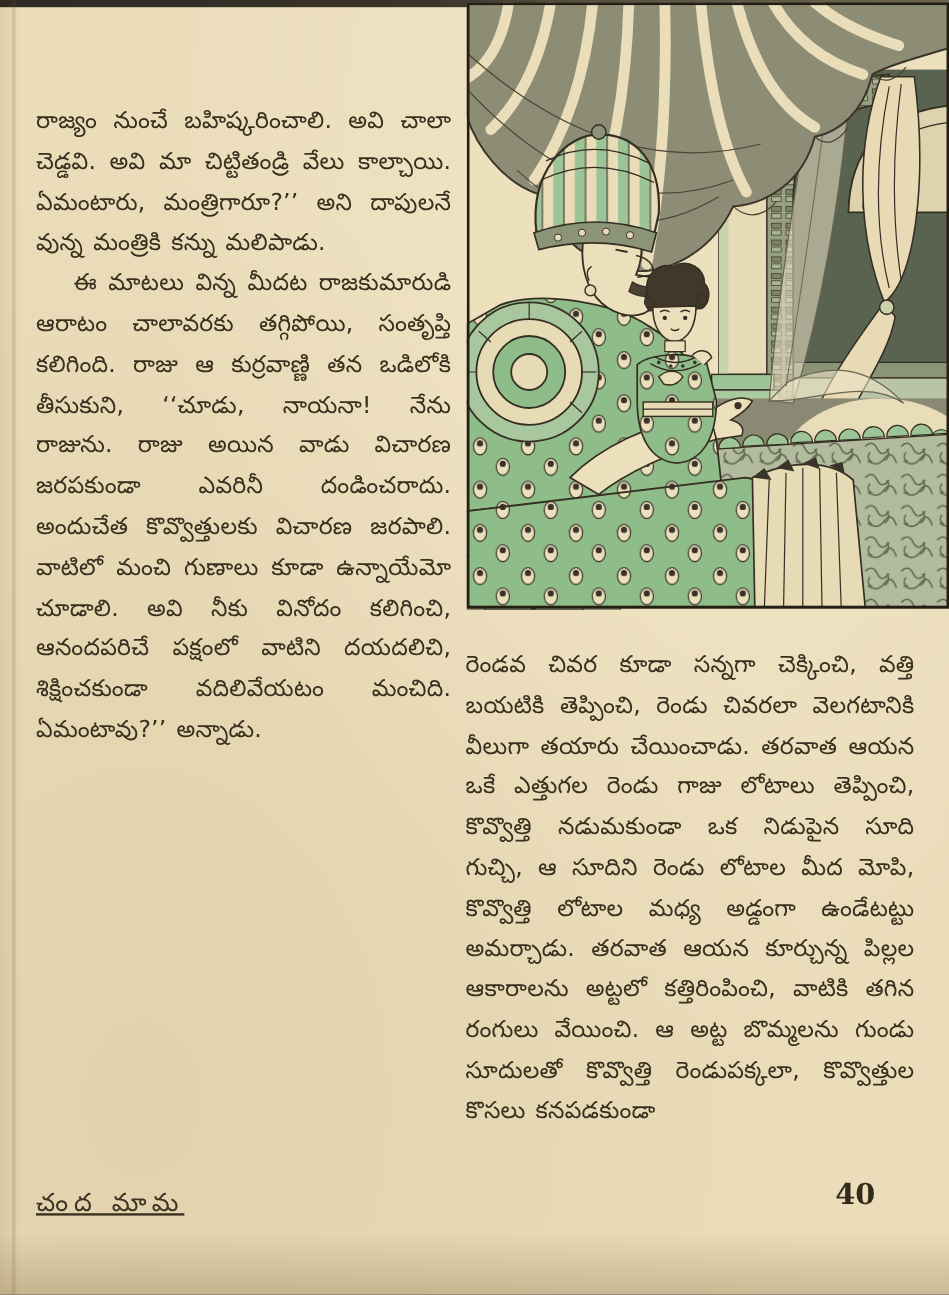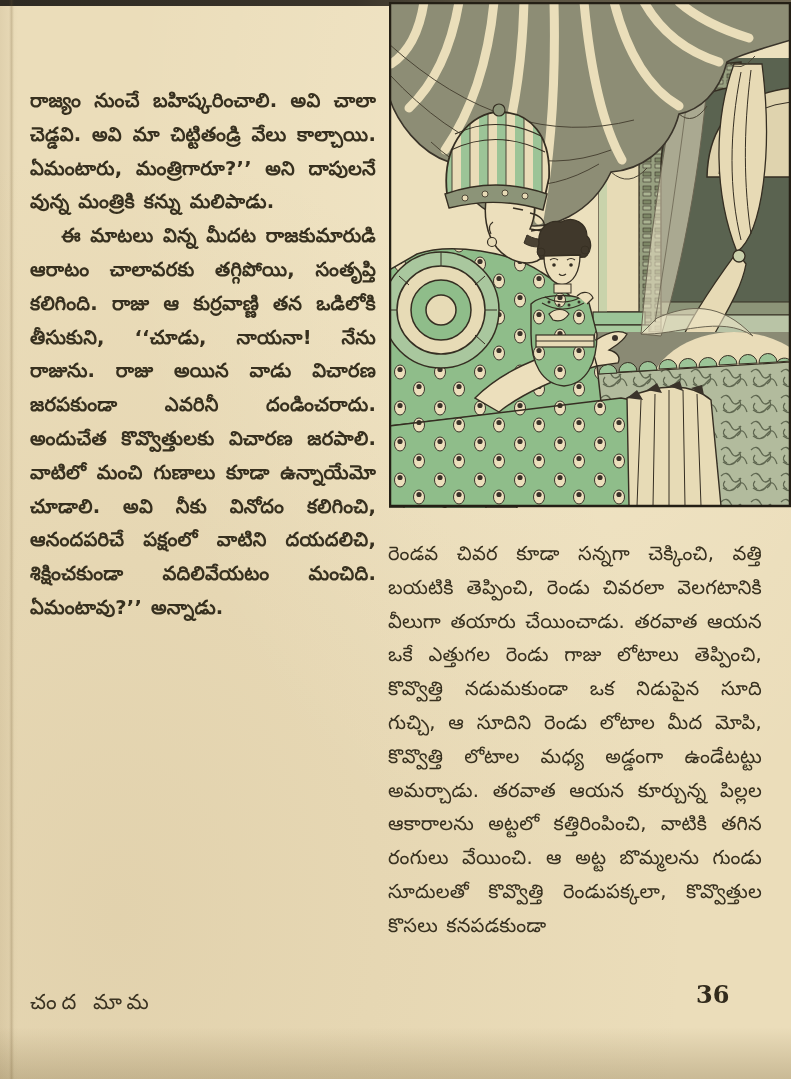--- a/index.html
+++ b/index.html
@@ -33,25 +33,25 @@
   .col{
     position:absolute;
     text-align:justify;
     font-size:19.5px;
     line-height:33.8px;
     letter-spacing:.2px;
     word-spacing:2px;
   }
   .col p{margin:0;}
   .col p.indent{text-indent:1.6em;}
-  .col-left{left:30px;top:84px;width:346px;font-weight:bold;}
+  .col-left{left:30px;top:84px;width:346px;}
   .col-right{left:388px;top:514px;width:374px;margin-top:23px;}
   .footer-title{
     position:absolute;left:30px;top:990px;
-    font-size:21px;letter-spacing:5px;color:#3b3322;
+    font-size:21px;letter-spacing:5px;color:#3b3322;text-decoration:underline;
   }
   .footer-page{
     position:absolute;left:696px;top:980px;
     font-size:24px;font-weight:bold;color:#322b1c;
     font-family:"DejaVu Serif","Liberation Serif",serif;
   }
 </style>
 </head>
 <body>
 
@@ -298,16 +298,16 @@
   <div class="col col-left">
     <p>రాజ్యం నుంచే బహిష్కరించాలి. అవి చాలా చెడ్డవి. అవి మా చిట్టితండ్రి వేలు కాల్చాయి. ఏమంటారు, మంత్రిగారూ?’’ అని దాపులనే వున్న మంత్రికి కన్ను మలిపాడు.</p>
     <p class="indent">ఈ మాటలు విన్న మీదట రాజకుమారుడి ఆరాటం చాలావరకు తగ్గిపోయి, సంతృప్తి కలిగింది. రాజు ఆ కుర్రవాణ్ణి తన ఒడిలోకి తీసుకుని, ‘‘చూడు, నాయనా! నేను రాజును. రాజు అయిన వాడు విచారణ జరపకుండా ఎవరినీ దండించరాదు. అందుచేత కొవ్వొత్తులకు విచారణ జరపాలి. వాటిలో మంచి గుణాలు కూడా ఉన్నాయేమో చూడాలి. అవి నీకు వినోదం కలిగించి, ఆనందపరిచే పక్షంలో వాటిని దయదలిచి, శిక్షించకుండా వదిలివేయటం మంచిది. ఏమంటావు?’’ అన్నాడు.</p>
   </div>
 
   <div class="col col-right">
     <p>రెండవ చివర కూడా సన్నగా చెక్కించి, వత్తి బయటికి తెప్పించి, రెండు చివరలా వెలగటానికి వీలుగా తయారు చేయించాడు. తరవాత ఆయన ఒకే ఎత్తుగల రెండు గాజు లోటాలు తెప్పించి, కొవ్వొత్తి నడుమకుండా ఒక నిడుపైన సూది గుచ్చి, ఆ సూదిని రెండు లోటాల మీద మోపి, కొవ్వొత్తి లోటాల మధ్య అడ్డంగా ఉండేటట్టు అమర్చాడు. తరవాత ఆయన కూర్చున్న పిల్లల ఆకారాలను అట్టలో కత్తిరింపించి, వాటికి తగిన రంగులు వేయించి. ఆ అట్ట బొమ్మలను గుండు సూదులతో కొవ్వొత్తి రెండుపక్కలా, కొవ్వొత్తుల కొసలు కనపడకుండా</p>
   </div>
 
   <div class="footer-title">చంద మామ</div>
-  <div class="footer-page">36</div>
+  <div class="footer-page">40</div>
 
   <div class="bottom-shadow"></div>
 </div>
 
 </body></html>

